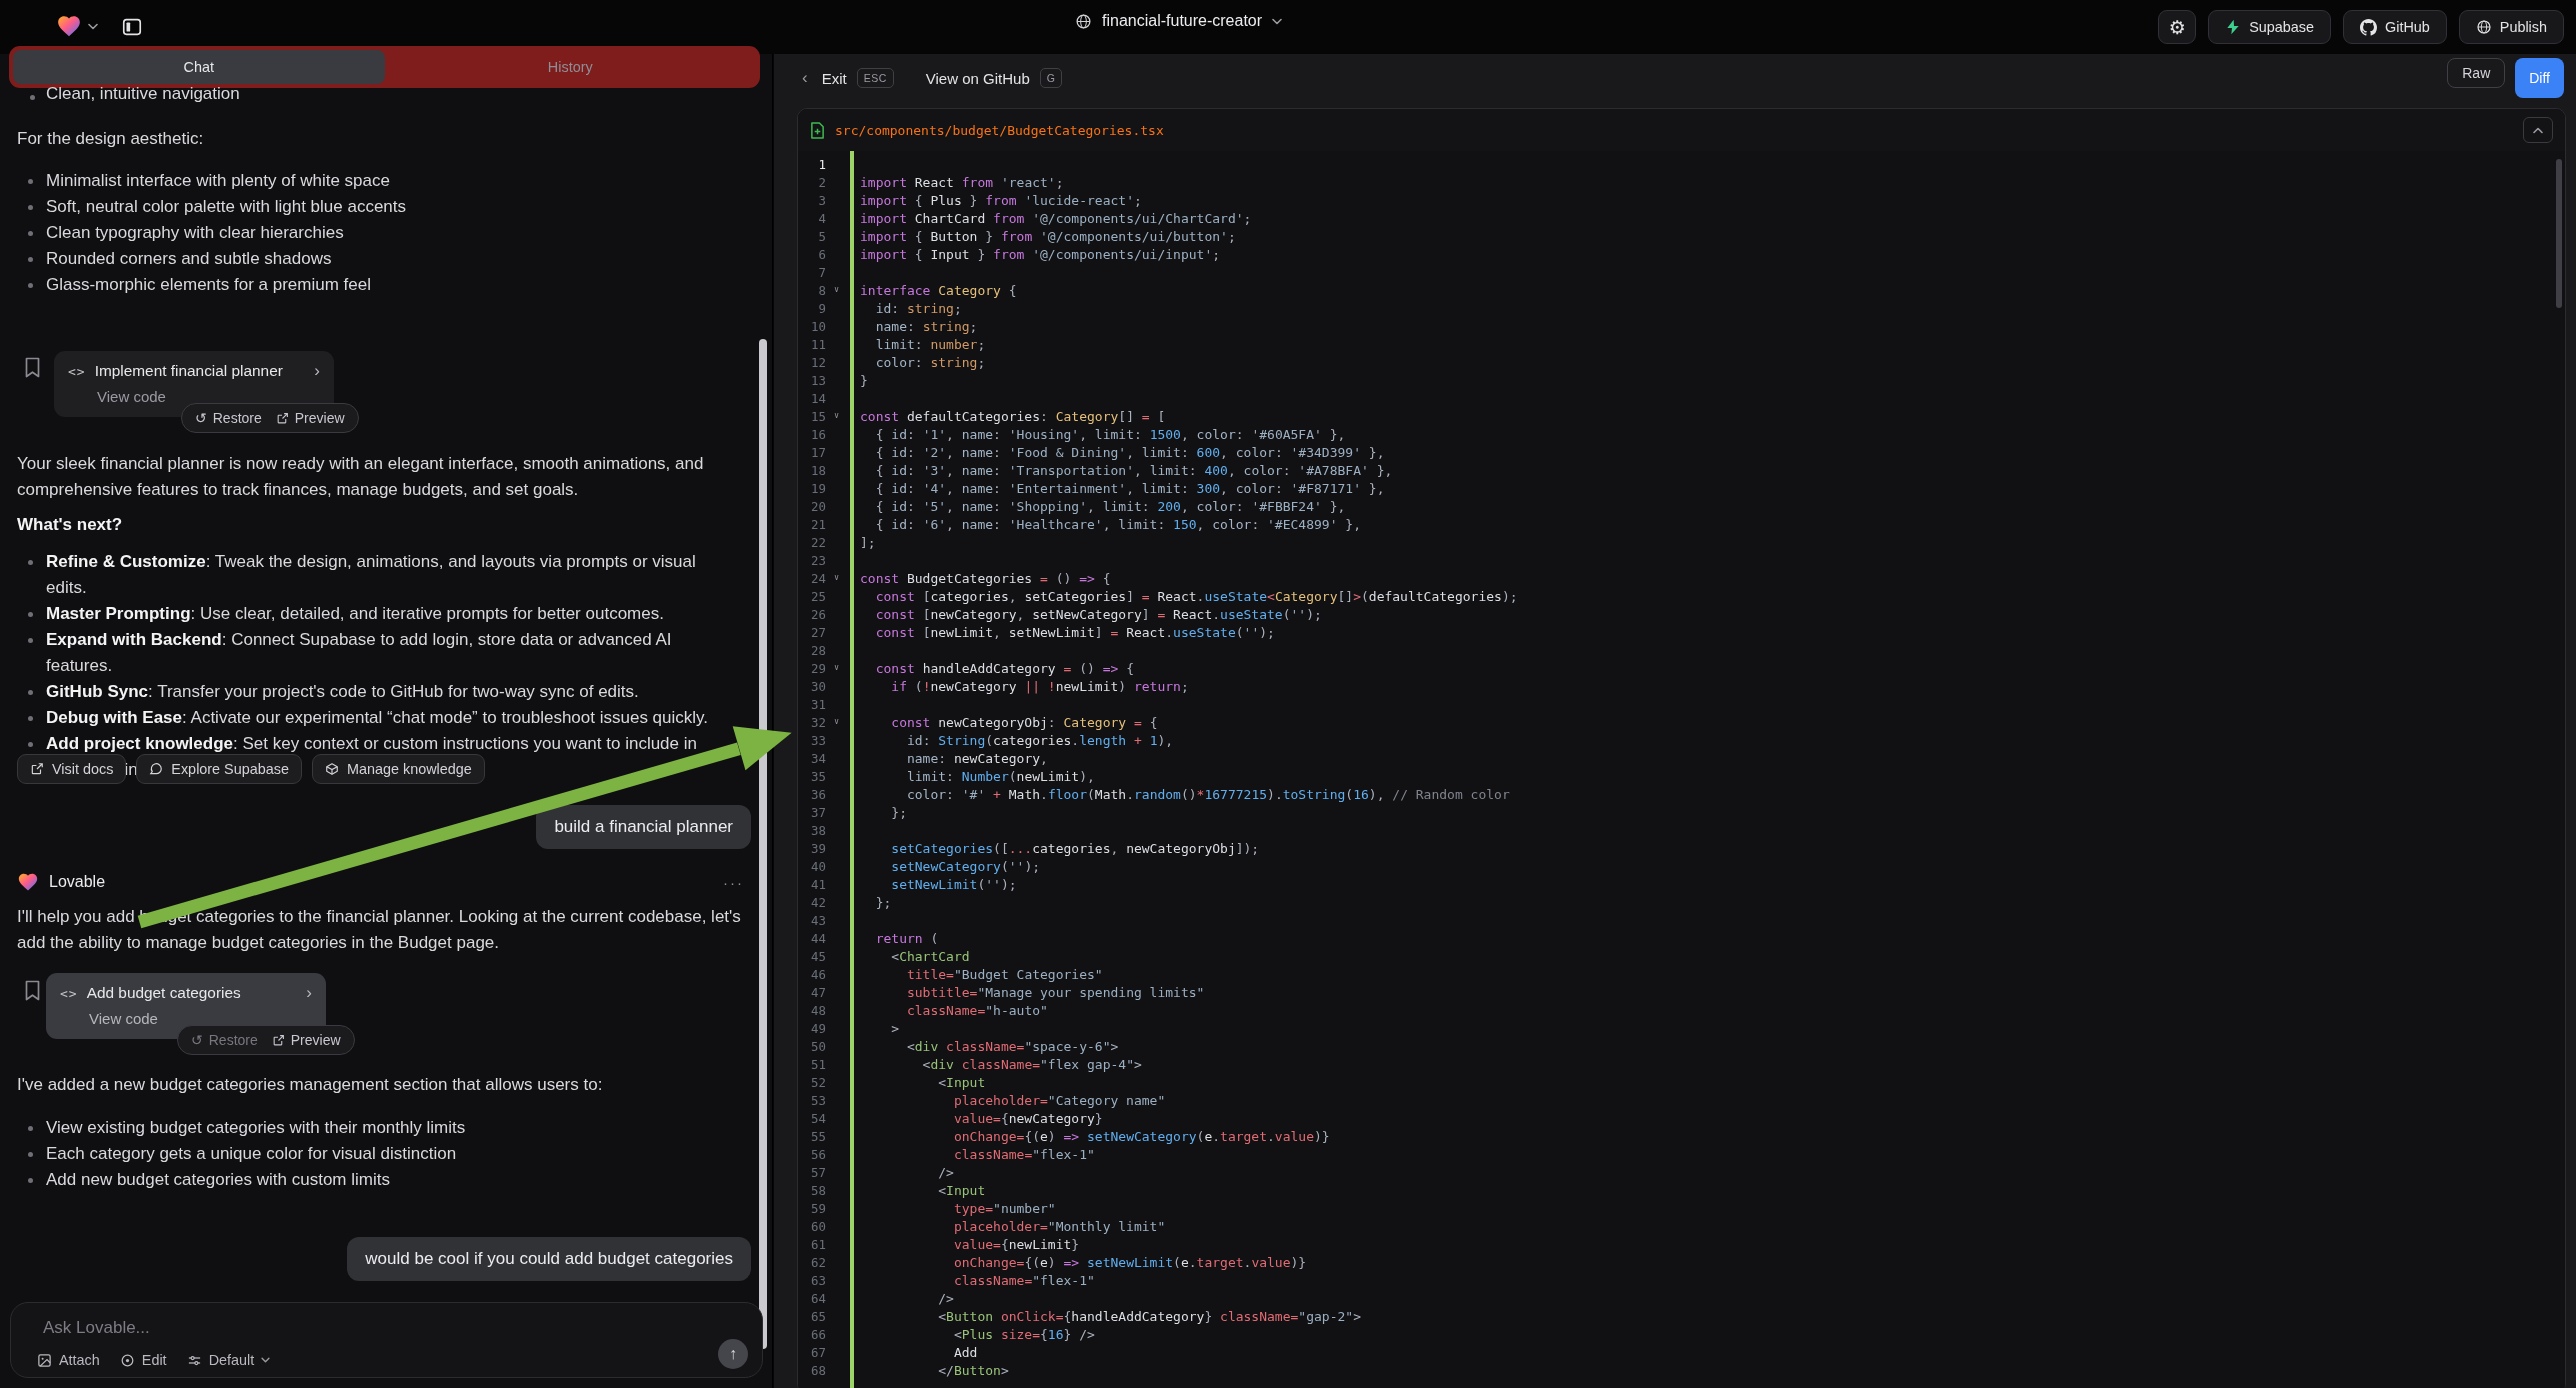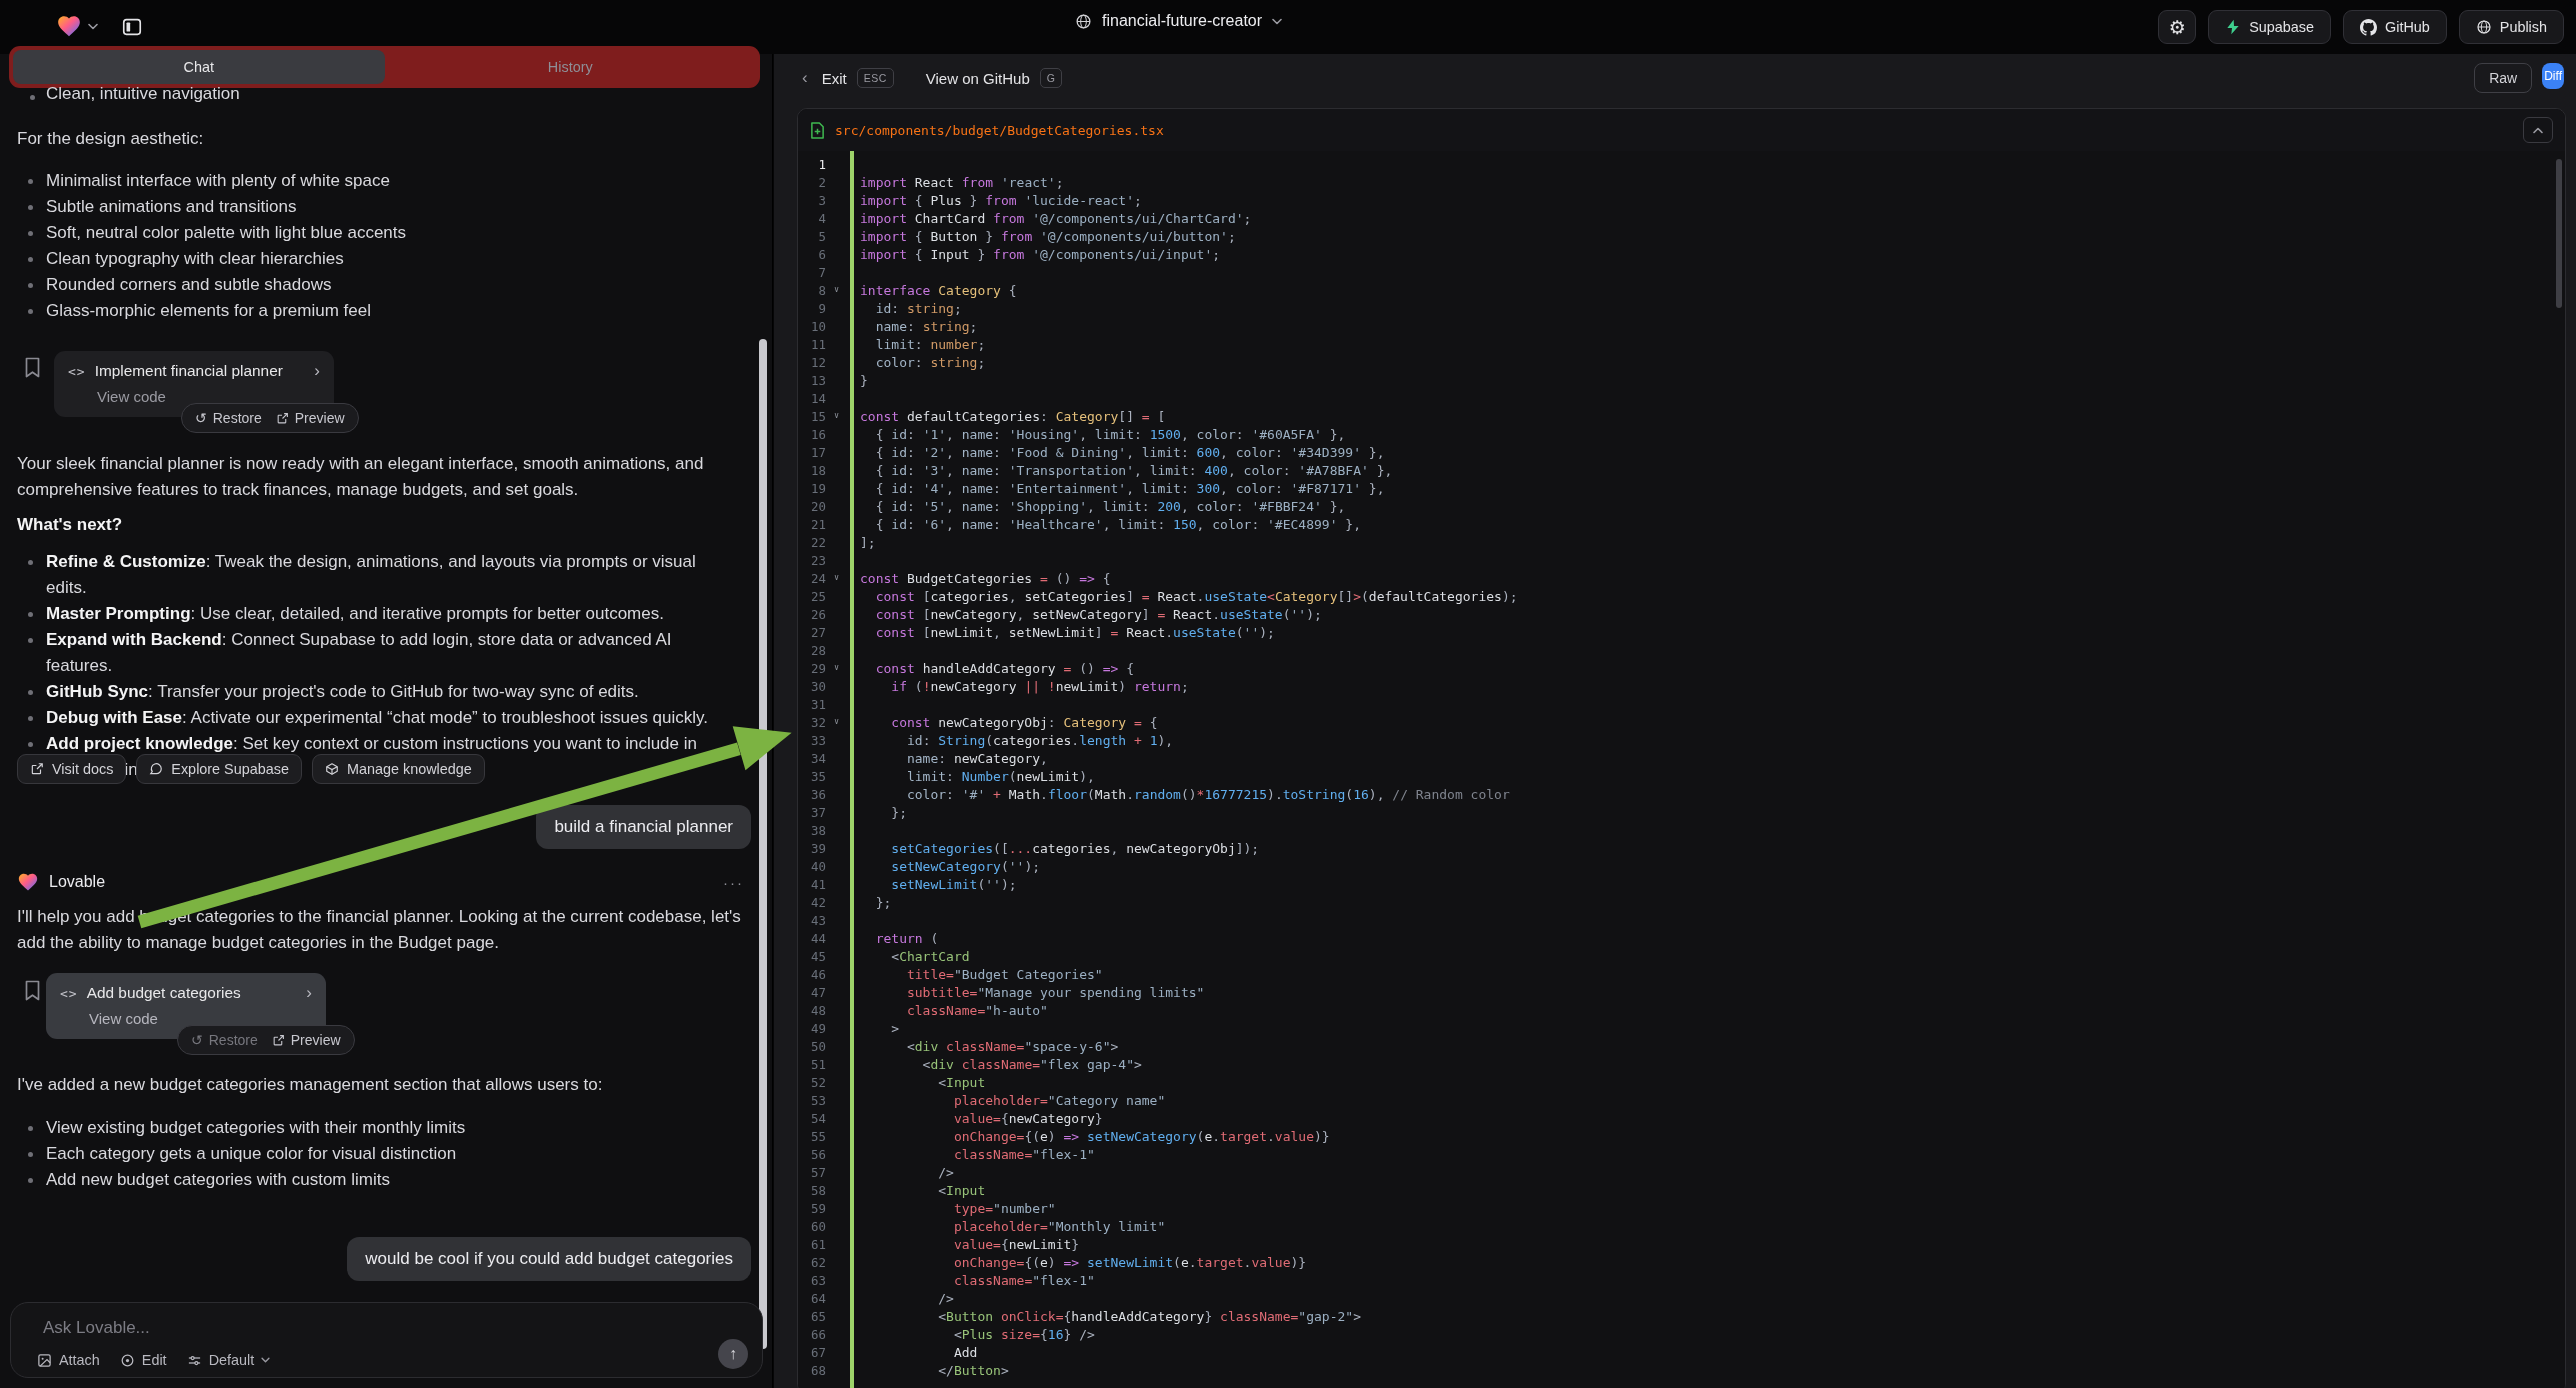--- a/index.html
+++ b/index.html
@@ -66,21 +66,21 @@
 
   
   .right{position:absolute;left:774px;top:54px;right:0;bottom:0;background:#19191c;}
   .rp-head{position:absolute;left:0;top:0;right:0;height:48px;display:flex;align-items:center;padding:0 12px 0 28px;gap:10px;}
   .exit-lbl{font-size:15px;color:#e4e4e7;margin-left:4px;}
   .kbd{border:1px solid #3f3f45;border-radius:5px;color:#9a9aa2;font-size:10.5px;padding:3px 6px;letter-spacing:0.5px;}
   .vgh{font-size:15px;color:#e4e4e7;margin-left:22px;}
   .rp-right{margin-left:auto;display:flex;gap:10px;}
   .raw-btn{height:30px;padding:0 14px;border:1px solid #3f3f45;border-radius:8px;background:transparent;
            color:#d4d4d9;font-size:14px;display:flex;align-items:center;}
-  .diff-btn{height:26px;padding:0 2px;border-radius:8px;background:#3b82f6;color:#fff;font-size:12px;
+  .diff-btn{height:40px;padding:0 14px;border-radius:8px;background:#3b82f6;color:#fff;font-size:14px;
             display:flex;align-items:center;}
 
   .filecard{position:absolute;left:23px;right:10px;top:54px;bottom:-6px;background:#111113;
             border:1px solid #2c2c30;border-radius:10px;overflow:hidden;}
   .fc-head{position:absolute;left:0;top:0;right:0;height:42px;display:flex;align-items:center;gap:10px;
            padding:0 12px;background:#131316;}
   .fc-path{font-family:"DejaVu Sans Mono",monospace;font-size:13px;color:#f97316;}
   .fc-collapse{margin-left:auto;width:30px;height:26px;border:1px solid #3a3a40;border-radius:6px;
                display:flex;align-items:center;justify-content:center;}
   .codearea{position:absolute;left:0;top:42px;right:0;bottom:0;background:#111113;overflow:hidden;padding-top:4px;}
@@ -168,21 +168,20 @@
       <div class="tab">History</div>
     </div>
 
     <span class="bullet-dot" style="top:41px"></span>
     <div class="ctext" style="position:absolute;left:46px;top:27px;">Clean, intuitive navigation</div>
 
     <div class="ctext" style="position:absolute;left:17px;top:72px;">For the design aesthetic:</div>
 
     <div class="ul" style="top:114px">
       <div class="li">Minimalist interface with plenty of white space</div>
-      <div class="li">Subtle animations and transitions</div>
       <div class="li">Soft, neutral color palette with light blue accents</div>
       <div class="li">Clean typography with clear hierarchies</div>
       <div class="li">Rounded corners and subtle shadows</div>
       <div class="li">Glass-morphic elements for a premium feel</div>
     </div>
 
     <svg class="bookmark" style="top:303px" width="17" height="21" viewBox="0 0 17 21">
       <path d="M2.5 1.5h12v18l-6-4.3-6 4.3z" fill="none" stroke="#8a8a92" stroke-width="1.7" stroke-linejoin="round"></path>
     </svg>
     <div class="card" style="left:54px;top:297px;">

